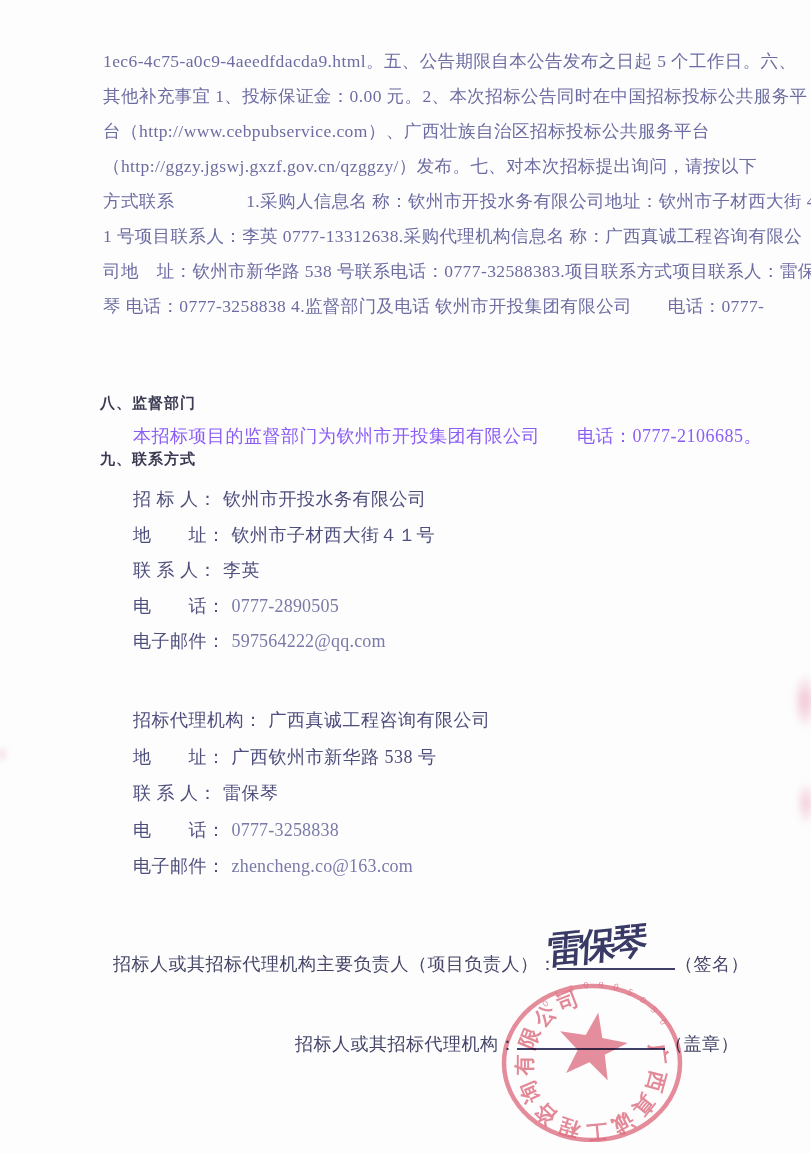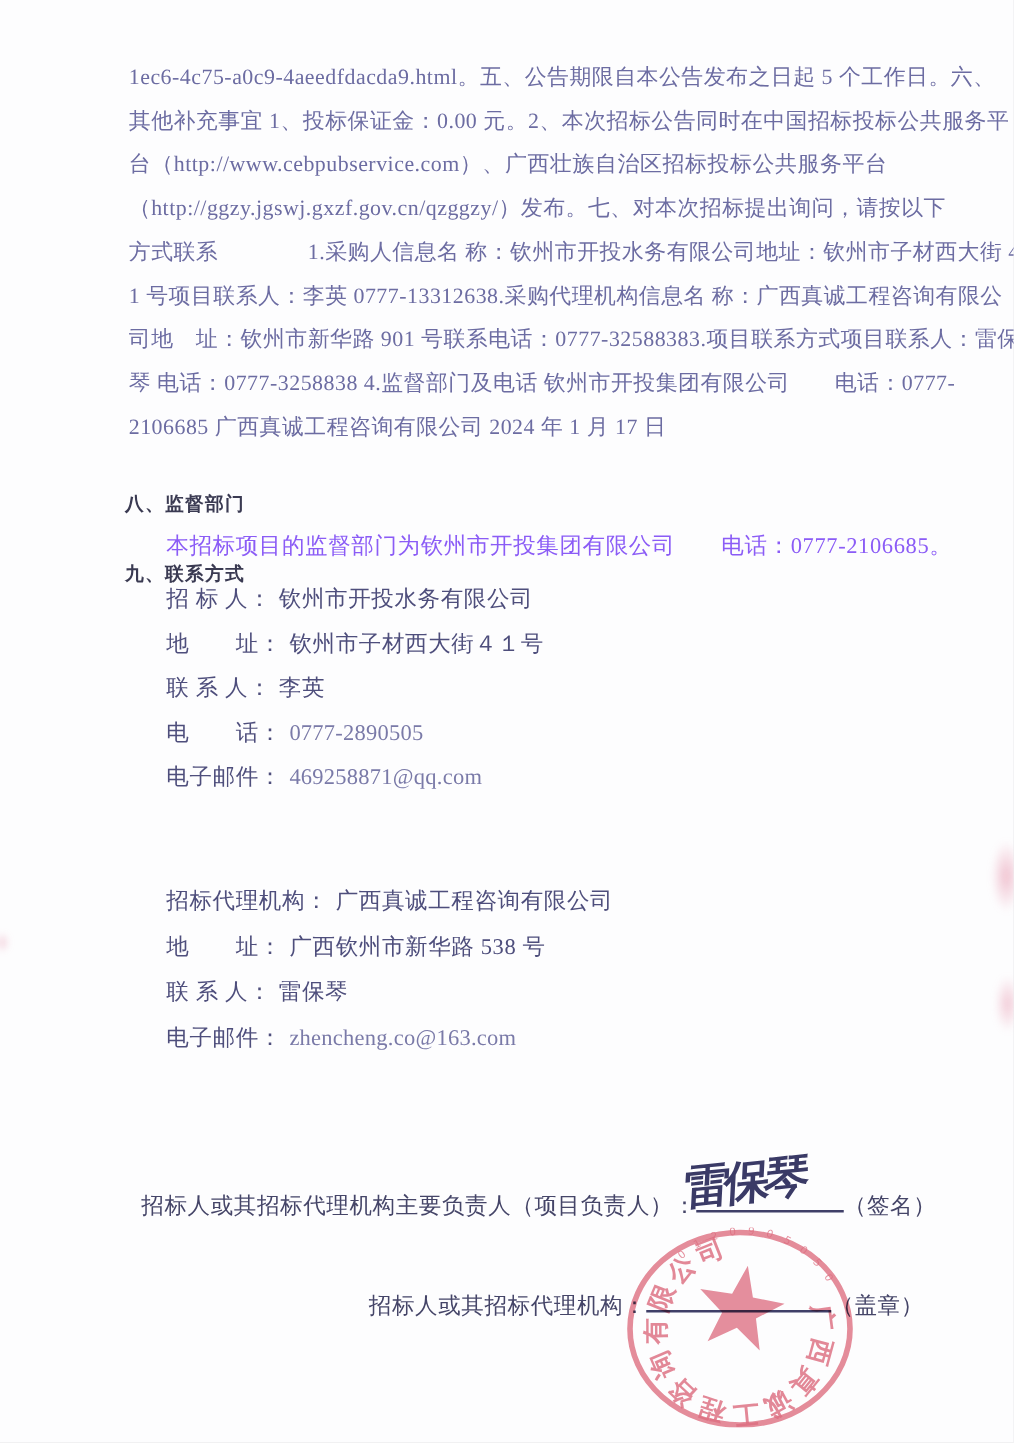--- a/index.html
+++ b/index.html
@@ -14,21 +14,21 @@
     font-size:17.5px;line-height:35px;letter-spacing:.4px;
     text-align:justify;text-align-last:justify;white-space:nowrap;
   }
   .pline.last{text-align-last:left;}
   
   .h-sec{position:absolute;left:100px;color:#3a3a52;font-weight:bold;font-size:15px;letter-spacing:1px;}
   .h8{top:394px;} .h9{top:450px;}
   .supervise{position:absolute;left:133px;top:424px;font-size:18px;color:#8b5cf6;letter-spacing:.5px;}
   
   .cblock{position:absolute;left:133px;color:#4e4e7c;font-size:18px;}
-  .cb1{top:462px;} .cb2{top:702px;}
+  .cb1{top:482px;} .cb2{top:702px;}
   .crow{line-height:35.5px;white-space:pre-wrap;}
   .cb2 .crow{line-height:36.5px;}
   .crow .lbl{letter-spacing:.5px;}
   .crow .val{margin-left:6px;letter-spacing:.5px;}
   .crow .val.latin{color:#7a7aa8;letter-spacing:.2px;}
   
   .sigrow{position:absolute;left:113px;top:952px;font-size:18px;color:#454568;letter-spacing:.5px;white-space:nowrap;}
   .stamprow{position:absolute;left:295px;top:1032px;font-size:18px;color:#454568;letter-spacing:.5px;white-space:nowrap;text-align:right;}
   .uline{display:inline-block;vertical-align:baseline;border-bottom:2px solid #3f3f68;height:14px;position:relative;}
   .sig-u{width:118px;} .stamp-u{width:148px;}
@@ -50,42 +50,42 @@
 
 <div class="page">
 
   <div class="para">
     <div class="pline">1ec6-4c75-a0c9-4aeedfdacda9.html。五、公告期限自本公告发布之日起 5 个工作日。六、</div>
     <div class="pline">其他补充事宜 1、投标保证金：0.00 元。2、本次招标公告同时在中国招标投标公共服务平</div>
     <div class="pline">台（http://www.cebpubservice.com）、广西壮族自治区招标投标公共服务平台</div>
     <div class="pline">（http://ggzy.jgswj.gxzf.gov.cn/qzggzy/）发布。七、对本次招标提出询问，请按以下</div>
     <div class="pline">方式联系　　　　1.采购人信息名 称：钦州市开投水务有限公司地址：钦州市子材西大街 4</div>
     <div class="pline">1 号项目联系人：李英 0777-13312638.采购代理机构信息名 称：广西真诚工程咨询有限公</div>
-    <div class="pline">司地　址：钦州市新华路 901 号联系电话：0777-32588383.项目联系方式项目联系人：雷保</div>
+    <div class="pline">司地　址：钦州市新华路 538 号联系电话：0777-32588383.项目联系方式项目联系人：雷保</div>
     <div class="pline">琴 电话：0777-3258838 4.监督部门及电话 钦州市开投集团有限公司　　电话：0777-</div>
-    <div class="pline last">2106685 广西真诚工程咨询有限公司 2024 年 1 月 17 日</div>
   </div>
 
   <div class="h-sec h8">八、监督部门</div>
   <div class="supervise">本招标项目的监督部门为钦州市开投集团有限公司　　电话：0777-2106685。</div>
 
   <div class="h-sec h9">九、联系方式</div>
 
   <div class="cblock cb1">
     <div class="crow"><span class="lbl">招 标 人：</span><span class="val">钦州市开投水务有限公司</span></div>
     <div class="crow"><span class="lbl">地　　址：</span><span class="val">钦州市子材西大街４１号</span></div>
     <div class="crow"><span class="lbl">联 系 人：</span><span class="val">李英</span></div>
     <div class="crow"><span class="lbl">电　　话：</span><span class="val latin">0777-2890505</span></div>
-    <div class="crow"><span class="lbl">电子邮件：</span><span class="val latin">469258871@qq.com</span></div>
+    <div class="crow"><span class="lbl">电子邮件：</span><span class="val latin">597564222@qq.com</span></div>
   </div>
 
   <div class="cblock cb2">
     <div class="crow"><span class="lbl">招标代理机构：</span><span class="val">广西真诚工程咨询有限公司</span></div>
     <div class="crow"><span class="lbl">地　　址：</span><span class="val">广西钦州市新华路 538 号</span></div>
     <div class="crow"><span class="lbl">联 系 人：</span><span class="val">雷保琴</span></div>
+    <div class="crow"><span class="lbl">电　　话：</span><span class="val latin">0777-3258838</span></div>
     <div class="crow"><span class="lbl">电子邮件：</span><span class="val latin">zhencheng.co@163.com</span></div>
   </div>
 
   <div class="sigrow">
     <span>招标人或其招标代理机构主要负责人（项目负责人）：</span><span class="uline sig-u"><span class="handname">雷保琴</span></span><span>（签名）</span>
   </div>
 
   <div class="stamprow">
     <span>招标人或其招标代理机构：</span><span class="uline stamp-u"></span><span>（盖章）</span>
   </div>

